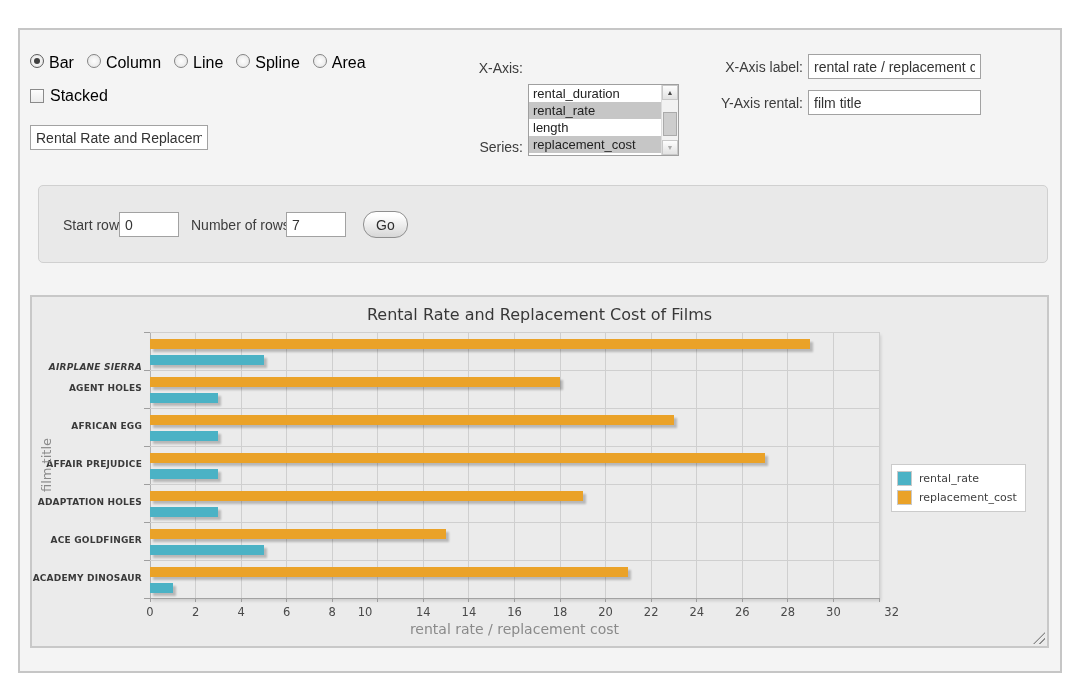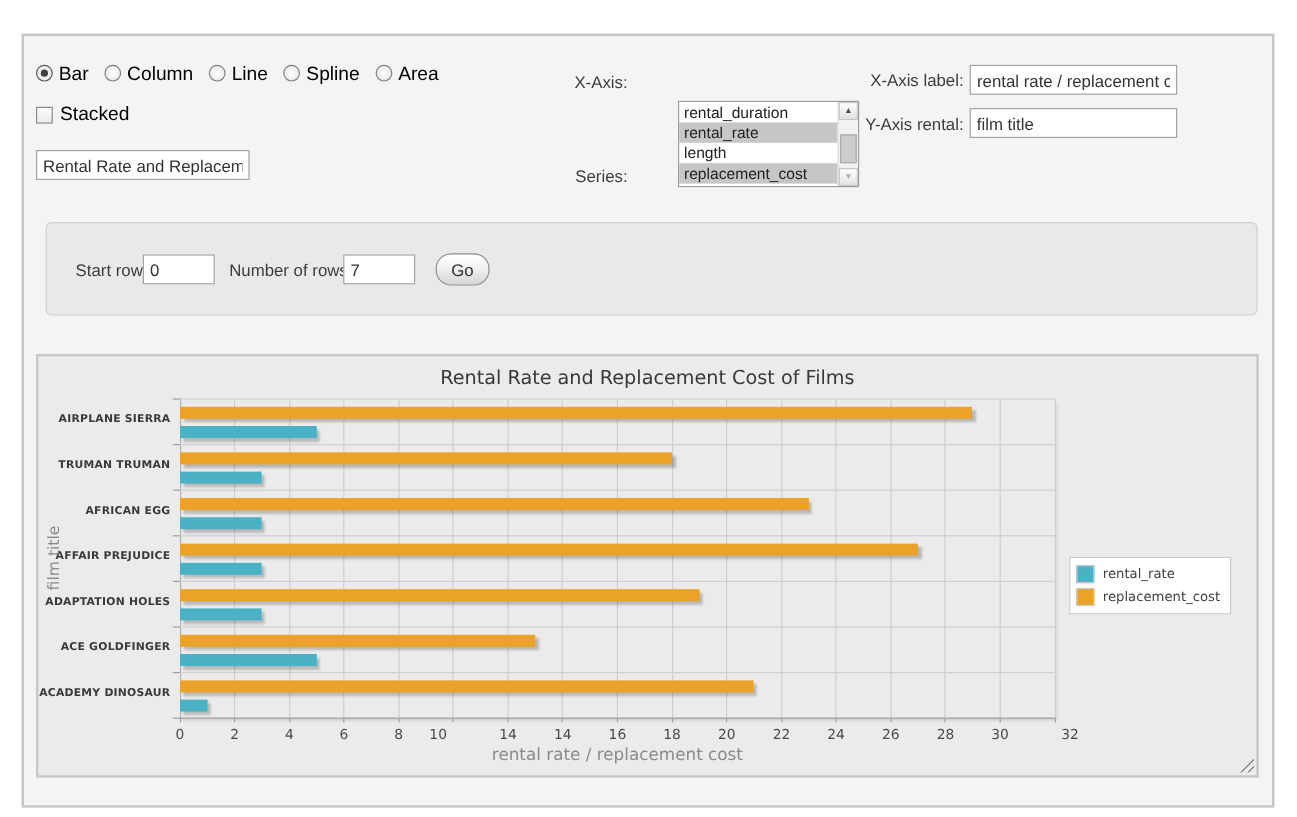--- a/index.html
+++ b/index.html
@@ -33,21 +33,21 @@
   
   .select{position:absolute;left:528px;top:55px;width:156px;height:25px;background:#fff;
           border:1px solid #9f9f9f;box-sizing:border-box;font-size:14px;color:#333;
           display:flex;align-items:center;padding-left:6px;}
   .sel-arrow{position:absolute;right:7px;top:10px;width:0;height:0;
           border-left:4px solid transparent;border-right:4px solid transparent;
           border-top:5px solid #333;}
 
   
   .listbox{position:absolute;left:528px;top:84px;width:151px;height:72px;background:#fff;
-           border:1px solid #9f9f9f;box-sizing:border-box;margin-left:37px;}
+           border:1px solid #9f9f9f;box-sizing:border-box;}
   .list-option{height:17px;line-height:17px;font-size:13px;color:#222;padding-left:4px;
            margin-right:17px;white-space:nowrap;overflow:hidden;}
   .list-option.selected{background:#c6c6c6;}
   .scrollbar{position:absolute;right:0;top:0;bottom:0;width:17px;background:#f2f2f2;
            border-left:1px solid #dcdcdc;box-sizing:border-box;}
   .sb-btn{height:15px;display:flex;align-items:center;justify-content:center;font-size:7px;
            color:#4a4a4a;background:linear-gradient(#fdfdfd,#e2e2e2);border:1px solid #c8c8c8;
            box-sizing:border-box;}
   .sb-btn.down{position:absolute;bottom:0;left:0;right:0;color:#ababab;}
   .sb-thumb{position:absolute;left:1px;right:1px;top:27px;height:24px;background:#cdcdcd;
@@ -210,24 +210,24 @@
         <div style="position: absolute; left: -6px; top: 113.5px; width: 6px; height: 1px; background: rgb(158, 158, 158);"></div>
         <div style="position: absolute; left: 0px; top: 151.5px; width: 729px; height: 1px; background: rgb(207, 207, 207);"></div>
         <div style="position: absolute; left: -6px; top: 151.5px; width: 6px; height: 1px; background: rgb(158, 158, 158);"></div>
         <div style="position: absolute; left: 0px; top: 189.5px; width: 729px; height: 1px; background: rgb(207, 207, 207);"></div>
         <div style="position: absolute; left: -6px; top: 189.5px; width: 6px; height: 1px; background: rgb(158, 158, 158);"></div>
         <div style="position: absolute; left: 0px; top: 227.5px; width: 729px; height: 1px; background: rgb(207, 207, 207);"></div>
         <div style="position: absolute; left: -6px; top: 227.5px; width: 6px; height: 1px; background: rgb(158, 158, 158);"></div>
         <div style="position: absolute; left: 0px; top: 265.5px; width: 729px; height: 1px; background: rgb(207, 207, 207);"></div>
         <div style="position: absolute; left: -6px; top: 265.5px; width: 6px; height: 1px; background: rgb(158, 158, 158);"></div>
         <div style="position: absolute; left: 0px; top: 265.5px; width: 729px; height: 1px; background: rgb(162, 162, 162);"></div>
-        <div style="position: absolute; left: -122px; top: 13px; width: 114px; text-align: right; font-size: 9px; font-weight: bold; color: rgb(58, 58, 58); letter-spacing: 0.2px; white-space: nowrap;">AIRPLANE SIERRA</div>
+        <div style="position: absolute; left: -122px; top: 30px; width: 114px; text-align: right; font-size: 9px; font-weight: bold; color: rgb(58, 58, 58); letter-spacing: 0.2px; white-space: nowrap; font-style: italic;">AIRPLANE SIERRA</div>
         <div style="position: absolute; left: 0px; top: 7px; width: 660.428px; height: 10px; background: rgb(234, 162, 40); box-shadow: rgba(0, 0, 0, 0.22) 3px 3px 2px;"></div>
         <div style="position: absolute; left: 0px; top: 23px; width: 113.678px; height: 10px; background: rgb(75, 178, 197); box-shadow: rgba(0, 0, 0, 0.22) 3px 3px 2px;"></div>
-        <div style="position: absolute; left: -122px; top: 51px; width: 114px; text-align: right; font-size: 9px; font-weight: bold; color: rgb(58, 58, 58); letter-spacing: 0.2px; white-space: nowrap;">TRUMAN TRUMAN</div>
+        <div style="position: absolute; left: -122px; top: 51px; width: 114px; text-align: right; font-size: 9px; font-weight: bold; color: rgb(58, 58, 58); letter-spacing: 0.2px; white-space: nowrap;">AGENT HOLES</div>
         <div style="position: absolute; left: 0px; top: 45px; width: 409.835px; height: 10px; background: rgb(234, 162, 40); box-shadow: rgba(0, 0, 0, 0.22) 3px 3px 2px;"></div>
         <div style="position: absolute; left: 0px; top: 61px; width: 68.1159px; height: 10px; background: rgb(75, 178, 197); box-shadow: rgba(0, 0, 0, 0.22) 3px 3px 2px;"></div>
         <div style="position: absolute; left: -122px; top: 89px; width: 114px; text-align: right; font-size: 9px; font-weight: bold; color: rgb(58, 58, 58); letter-spacing: 0.2px; white-space: nowrap;">AFRICAN EGG</div>
         <div style="position: absolute; left: 0px; top: 83px; width: 523.741px; height: 10px; background: rgb(234, 162, 40); box-shadow: rgba(0, 0, 0, 0.22) 3px 3px 2px;"></div>
         <div style="position: absolute; left: 0px; top: 99px; width: 68.1159px; height: 10px; background: rgb(75, 178, 197); box-shadow: rgba(0, 0, 0, 0.22) 3px 3px 2px;"></div>
         <div style="position: absolute; left: -122px; top: 127px; width: 114px; text-align: right; font-size: 9px; font-weight: bold; color: rgb(58, 58, 58); letter-spacing: 0.2px; white-space: nowrap;">AFFAIR PREJUDICE</div>
         <div style="position: absolute; left: 0px; top: 121px; width: 614.866px; height: 10px; background: rgb(234, 162, 40); box-shadow: rgba(0, 0, 0, 0.22) 3px 3px 2px;"></div>
         <div style="position: absolute; left: 0px; top: 137px; width: 68.1159px; height: 10px; background: rgb(75, 178, 197); box-shadow: rgba(0, 0, 0, 0.22) 3px 3px 2px;"></div>
         <div style="position: absolute; left: -122px; top: 165px; width: 114px; text-align: right; font-size: 9px; font-weight: bold; color: rgb(58, 58, 58); letter-spacing: 0.2px; white-space: nowrap;">ADAPTATION HOLES</div>
         <div style="position: absolute; left: 0px; top: 159px; width: 432.616px; height: 10px; background: rgb(234, 162, 40); box-shadow: rgba(0, 0, 0, 0.22) 3px 3px 2px;"></div>

